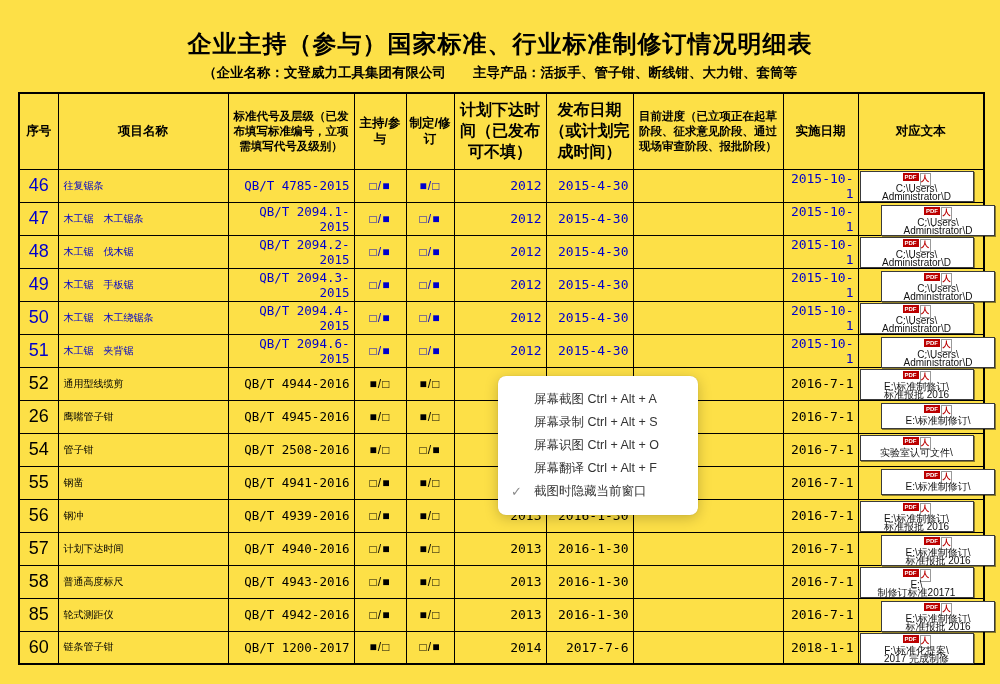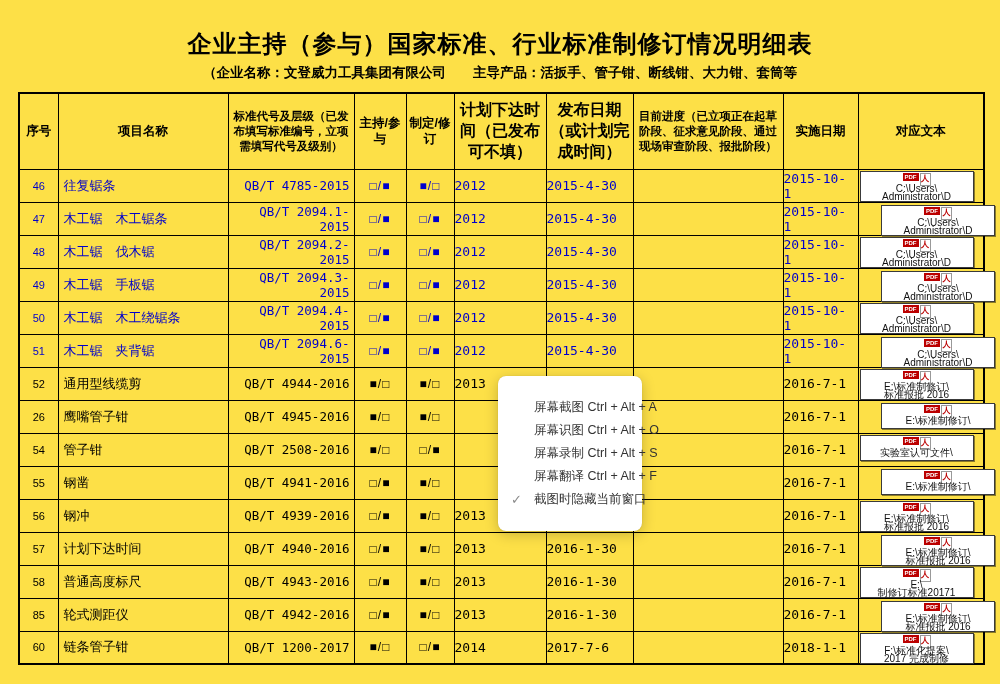--- a/index.html
+++ b/index.html
@@ -11,47 +11,47 @@
         font-size:13.5px;font-weight:bold;}
   table.std{position:absolute;left:18px;top:92px;width:965px;border-collapse:collapse;
         table-layout:fixed;border:2px solid #000;}
   th,td{border:1px solid #000;padding:0;overflow:visible;}
   thead tr{height:76px;}
   tbody tr{height:33px;}
   th{font-size:12.5px;font-weight:bold;line-height:1.3;padding:0 2px;text-align:center;vertical-align:middle;}
   th.h2,th.h7{font-size:11.5px;}
   th.h5,th.h6{font-size:16px;}
   .mono{font-family:"DejaVu Sans Mono",monospace;}
-  td.c-no{text-align:center;font-size:11px;}
-  td.c-name{text-align:left;padding:0 5px;font-size:13px;}
+  td.c-no{text-align:center;font-size:18px;}
+  td.c-name{text-align:left;padding:0 5px;font-size:10px;}
   td.c-code{text-align:right;padding:0 4px;font-size:12.5px;}
   td.c-box{text-align:center;font-size:12px;letter-spacing:1px;}
-  td.c-plan,td.c-pub,td.c-impl{text-align:left;padding-right:4px;font-size:13px;}
+  td.c-plan,td.c-pub,td.c-impl{text-align:right;padding-right:4px;font-size:13px;}
   td.c-prog{font-size:12px;}
   td.c-doc{position:relative;}
   tr.blue td{color:#0000cc;}
   tr.black td{color:#000;}
   
   .doc-obj{position:absolute;background:#fff;border:1px solid #3a3a3a;
         box-shadow:1px 1px 0 rgba(0,0,0,.45);width:114px;height:31px;
         box-sizing:border-box;z-index:2;text-align:center;cursor:pointer;}
   .doc-obj.single{height:26px;}
   .doc-obj.pos-left{left:1px;top:1px;}
   .doc-obj.pos-right{right:-12px;top:2px;}
   .pdf-glyph{height:12px;margin-top:1px;display:flex;justify-content:center;align-items:flex-start;gap:1px;}
   .pdf-banner{background:#bb0000;color:#fff;font-size:6px;font-weight:bold;
         line-height:8px;height:8px;padding:0 2px;font-family:"Liberation Sans",sans-serif;}
   .pdf-page{width:9px;height:11px;border:1px solid #999;background:#fff;color:#bb0000;
         font-size:8px;line-height:10px;font-weight:bold;}
   .doc-line{font-size:10px;line-height:8px;font-family:Liberation Sans, sans-serif;
         color:#111;white-space:nowrap;letter-spacing:0;}
   
-  .ctx-menu{position:absolute;left:498px;top:376px;width:144px;background:#fff;
+  .ctx-menu{position:absolute;left:498px;top:376px;width:200px;background:#fff;
         border-radius:8px;box-shadow:0 3px 14px rgba(0,0,0,.22),0 0 1px rgba(0,0,0,.2);
-        padding:20px 0;z-index:10;font-size:12.5px;color:#333;}
+        padding:12px 0;z-index:10;font-size:12.5px;color:#333;}
   .menu-item{height:23px;line-height:23px;padding-left:36px;position:relative;
         white-space:nowrap;cursor:default;}
   .menu-item .check{position:absolute;left:13px;top:0;color:#8a8a8a;font-size:13px;}
 </style>
 </head>
 <body>
 
 <div class="page">
   <div class="page-title">企业主持（参与）国家标准、行业标准制修订情况明细表</div>
   <div class="page-subtitle">（企业名称：文登威力工具集团有限公司　　主导产品：活扳手、管子钳、断线钳、大力钳、套筒等</div>
@@ -394,18 +394,18 @@
               <div class="doc-line">F:\标准化提案\</div>
               <div class="doc-line">2017 完成制修</div>
             </div>
           </td>
         </tr>
       </tbody>
   </table>
 
   <div class="ctx-menu" id="ctx-menu">
       <div class="menu-item">屏幕截图 Ctrl + Alt + A</div>
+      <div class="menu-item">屏幕录制 Ctrl + Alt + S</div>
       <div class="menu-item">屏幕识图 Ctrl + Alt + O</div>
-      <div class="menu-item">屏幕录制 Ctrl + Alt + S</div>
       <div class="menu-item">屏幕翻译 Ctrl + Alt + F</div>
       <div class="menu-item"><span class="check">✓</span>截图时隐藏当前窗口</div>
     </div>
 </div>
 
 </body></html>

